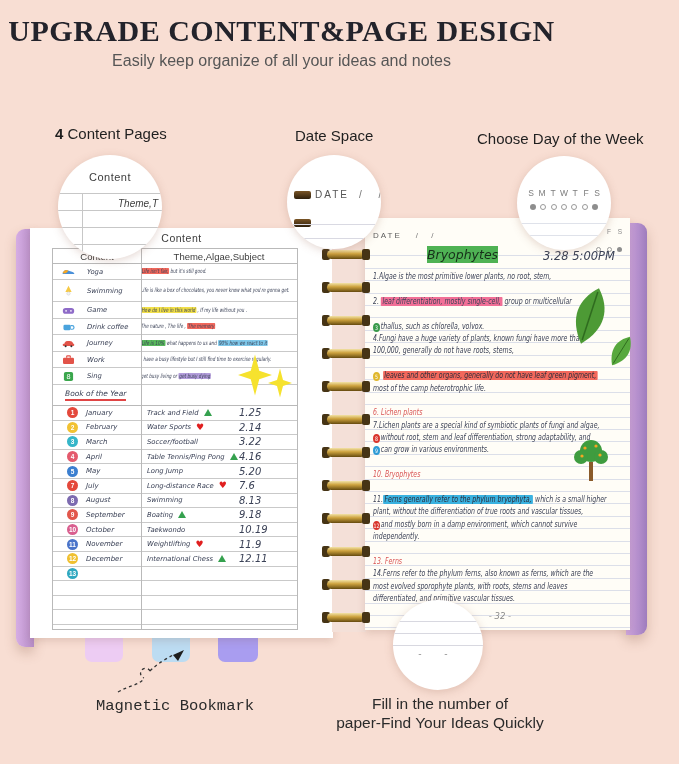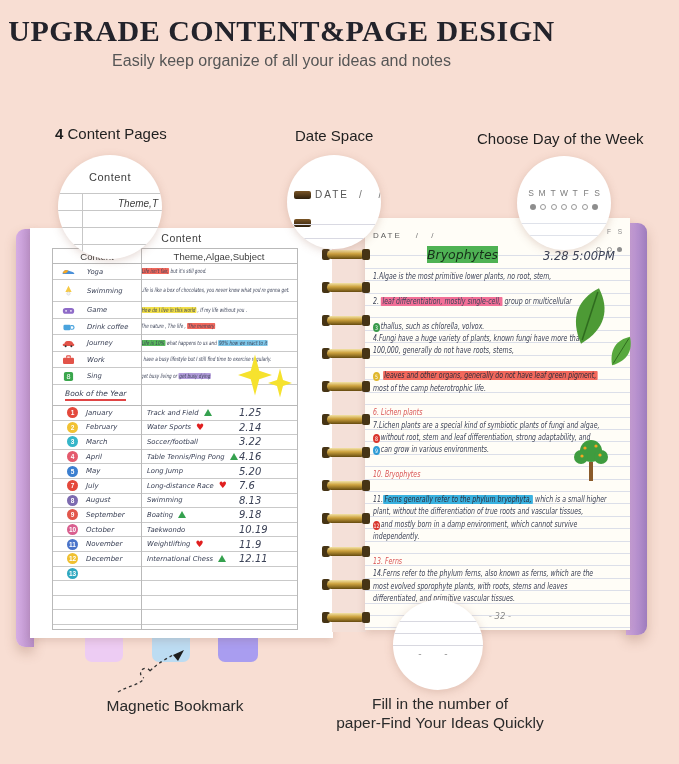--- a/index.html
+++ b/index.html
@@ -116,21 +116,21 @@
   .nline{height:12.4px;font-family:"DejaVu Sans",sans-serif;font-style:italic;font-size:8px;color:#3c4257;white-space:nowrap;}
   .nline.redink{color:#d95555;}
   .nhl{padding:0 2px;border-radius:1px;}
   .cnum{display:inline-flex;width:9px;height:9px;border-radius:50%;color:#fff;font-size:6px;font-style:normal;
     align-items:center;justify-content:center;vertical-align:-1px;margin-right:1px;}
   .pagenum{position:absolute;left:0;top:393px;width:270px;text-align:center;font-family:"DejaVu Sans",sans-serif;
     font-style:italic;font-size:8.5px;color:#8a8a8a;}
   .deco{position:absolute;z-index:3;}
 
   
-  .bm-label{position:absolute;left:90px;top:697px;width:170px;text-align:center;font-size:15.5px;color:#2a2a2a;}
+  .bm-label{position:absolute;left:90px;top:697px;width:170px;text-align:center;font-size:15.5px;color:#2a2a2a;font-family:Liberation Mono, monospace;}
   .bm-arrow{position:absolute;left:112px;top:650px;z-index:3;}
   .fill-label{position:absolute;left:290px;top:694px;width:300px;text-align:center;font-size:15.5px;color:#2a2a2a;line-height:1.25;}
 </style>
 </head>
 <body>
 
 <div class="stage">
 
   <div class="hero">
     <h1>UPGRADE CONTENT&amp;PAGE DESIGN</h1>

